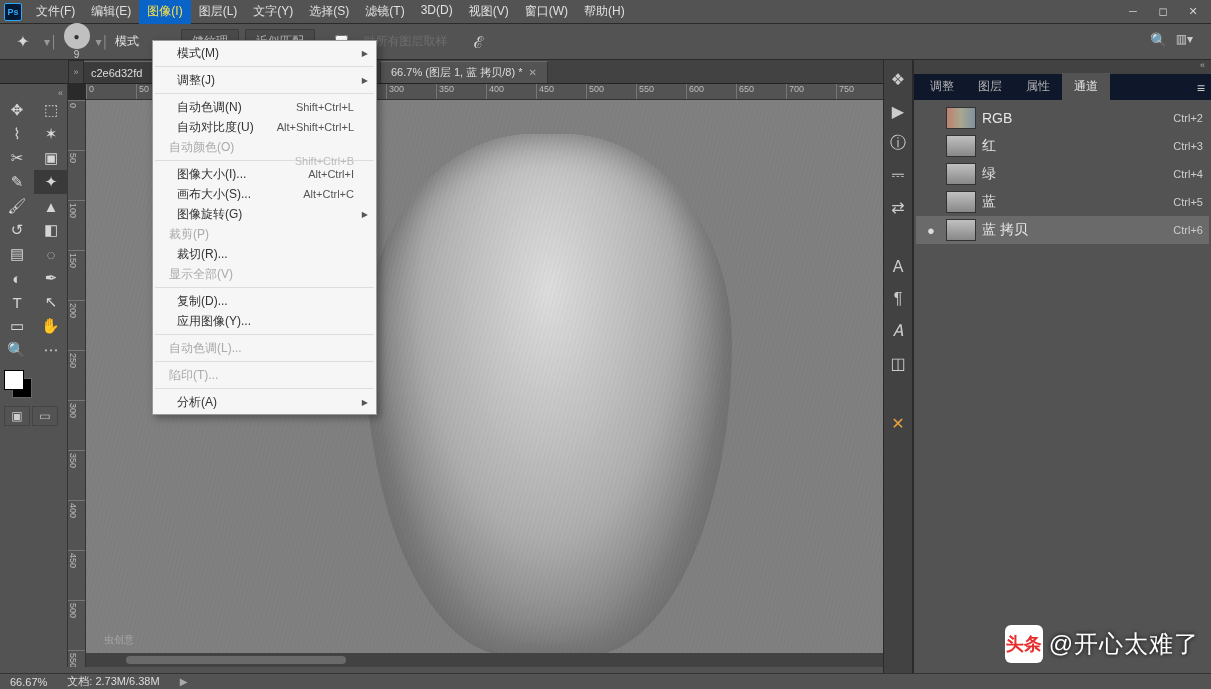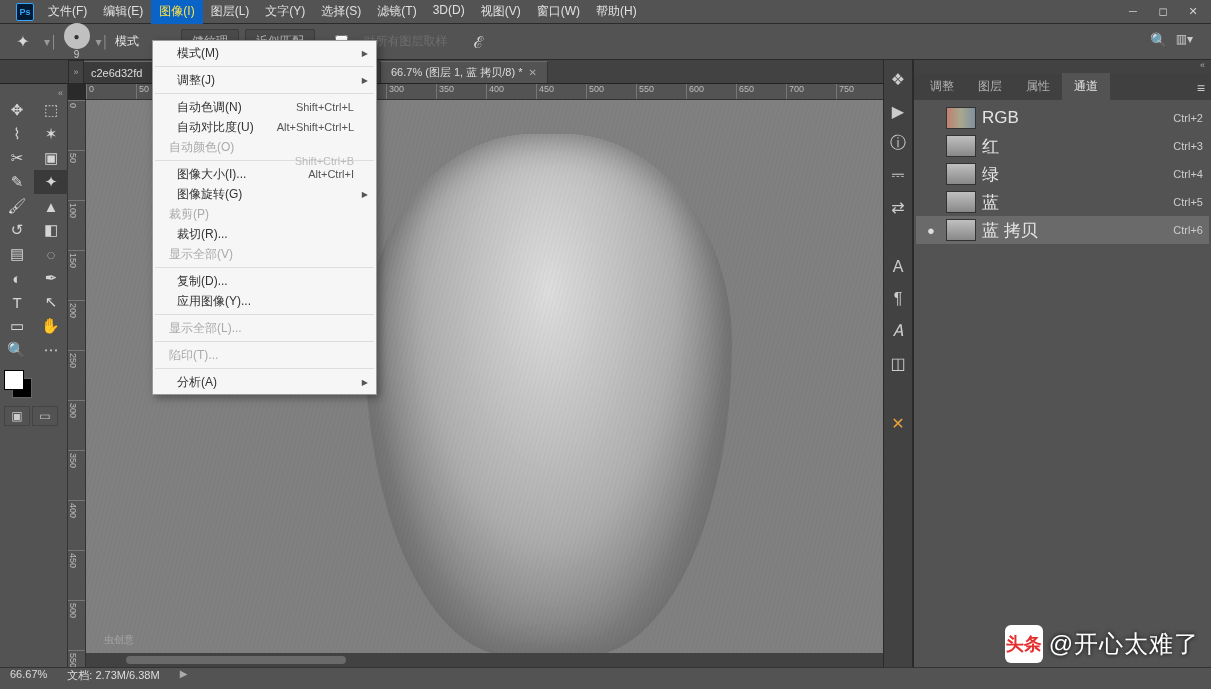--- a/index.html
+++ b/index.html
@@ -1,19 +1,19 @@
 <!DOCTYPE html>
 <html><head>
 <meta charset="utf-8">
 <style>
 * { margin:0; padding:0; box-sizing:border-box; font-family:"Microsoft YaHei",Arial,sans-serif; user-select:none; }
 body { width:1211px; height:689px; background:#535353; color:#e0e0e0; font-size:12px; overflow:hidden; position:relative; }
 
 
-.menubar { height:24px; background:#535353; display:flex; align-items:center; padding-left:16px; border-bottom:1px solid #2a2a2a;}
+.menubar { height:24px; background:#535353; display:flex; align-items:center; padding-left:4px; border-bottom:1px solid #2a2a2a;}
 .ps-logo { width:18px; height:18px; background:#001a33; border:1px solid #31a8ff; border-radius:2px; color:#31a8ff; font-size:9px; font-weight:bold; display:flex; align-items:center; justify-content:center; margin-right:6px;}
 .menu-item { padding:4px 8px; cursor:default; position:relative; font-size:12px; }
 .menu-item.open { background:#0a64c8; color:#fde047; }
 .winbtns { position:absolute; right:4px; top:2px; display:flex; gap:2px;}
 .winbtn { width:28px; height:18px; background:#535353; display:flex; align-items:center; justify-content:center; color:#d0d0d0; font-size:11px; cursor:default;}
 
 
 .dropdown { position:absolute; left:152px; top:40px; width:225px; background:#f6f6f6; color:#333; border:1px solid #999; box-shadow:3px 3px 8px rgba(0,0,0,.35); z-index:200; font-size:12px; padding:2px 0;}
 .dd-item { display:flex; align-items:center; justify-content:space-between; padding:3px 22px 3px 24px; height:20px;}
 .dd-item .sc{color:#555;font-size:11px;}
@@ -67,35 +67,35 @@
  repeating-linear-gradient(105deg,rgba(0,0,0,0) 0,rgba(0,0,0,0) 2px,rgba(0,0,0,.03) 3px,rgba(0,0,0,0) 4px);}
 .wm{position:absolute;left:18px;bottom:20px;color:#b0b0b0;font-size:10px;opacity:.8;}
 
 
 .dockstrip{position:absolute;right:298px;top:60px;width:30px;bottom:0;background:#424242;border-left:1px solid #2a2a2a;border-right:1px solid #2a2a2a;display:flex;flex-direction:column;align-items:center;gap:10px;padding-top:8px;}
 .dockstrip .dicon{width:22px;height:22px;display:flex;align-items:center;justify-content:center;color:#ccc;font-size:16px;}
 .dockstrip .cross{color:#e8a23c;}
 
 .rightpanel{position:absolute;right:0;top:60px;width:298px;bottom:0;background:#535353;border-left:1px solid #2a2a2a;}
 .rp-collapse{height:14px;background:#424242;text-align:right;padding-right:6px;color:#aaa;font-size:9px;}
-.rp-tabs{height:26px;display:flex;align-items:flex-end;background:#404040;padding-left:4px;gap:0;}
+.rp-tabs{height:26px;display:flex;align-items:flex-end;background:#0f172a;padding-left:4px;gap:0;}
 .rp-tab{padding:5px 12px;font-size:12px;color:#b0b0b0;}
 .rp-tab.active{background:#535353;color:#e5e5e5;margin-top:45px;}
 .rp-menu{position:absolute;right:6px;top:20px;color:#ccc;font-size:14px;}
 .ch-list{padding:4px 2px;}
 .ch-row{display:flex;align-items:center;height:28px;gap:6px;padding:0 6px;}
 .ch-row.sel{background:#6a6a6a;}
 .eye{width:18px;text-align:center;color:#ddd;font-size:13px;}
 .thumb{width:30px;height:22px;background:linear-gradient(#c0c0c0,#888);border:1px solid #333;}
 .thumb.rgb{background:linear-gradient(90deg,#c08070,#a8a890,#8090a0);}
-.ch-name{flex:1;font-size:17px;color:#e5e5e5;}
+.ch-name{flex:1;font-size:14px;color:#e5e5e5;}
 .ch-sc{font-size:11px;color:#ccc;}
 
 
-.statusbar{position:absolute;left:0;right:0;bottom:0;height:22px;background:#535353;border-top:1px solid #333;display:flex;align-items:flex-start;padding:0 10px;gap:20px;font-size:11px;color:#ddd;}
+.statusbar{position:absolute;left:0;right:0;bottom:0;height:16px;background:#535353;border-top:1px solid #333;display:flex;align-items:center;padding:0 10px;gap:20px;font-size:11px;color:#ddd;}
 .statusbar .arrow{color:#aaa;font-size:10px;}
 
 
 .toutiao{position:absolute;right:12px;bottom:26px;display:flex;align-items:center;gap:6px;z-index:300;}
 .tt-logo{width:38px;height:38px;border-radius:6px;background:#fff;display:flex;align-items:center;justify-content:center;}
 .tt-logo span{font-size:18px;font-weight:bold;color:#e62e2e;}
 .tt-txt{font-size:24px;color:#fff;letter-spacing:1px;text-shadow:0 0 4px #000;}
 
 .collapse-tab{position:absolute;left:68px;top:60px;width:16px;height:24px;background:#424242;border:1px solid #2a2a2a;color:#aaa;font-size:9px;display:flex;align-items:center;justify-content:center;}
 .canvas-wrap .scroll-h{position:absolute;left:18px;right:0;bottom:0;height:14px;background:#424242;display:flex;align-items:center;}
@@ -145,20 +145,24 @@
     </div>
     <div class="dd-item disabled">
       <span>自动颜色(O)</span>
       <span class="sc">Shift+Ctrl+B</span>
     </div>
     <div class="dd-sep"></div>
     <div class="dd-item">
       <span>图像大小(I)...</span>
       <span class="sc">Alt+Ctrl+I</span>
     </div>
+    <div class="dd-item">
+      <span>画布大小(S)...</span>
+      <span class="sc">Alt+Ctrl+C</span>
+    </div>
     <div class="dd-item submenu">
       <span>图像旋转(G)</span>
     </div>
     <div class="dd-item disabled">
       <span>裁剪(P)</span>
     </div>
     <div class="dd-item">
       <span>裁切(R)...</span>
     </div>
     <div class="dd-item disabled">
@@ -166,21 +170,21 @@
     </div>
     <div class="dd-sep"></div>
     <div class="dd-item">
       <span>复制(D)...</span>
     </div>
     <div class="dd-item">
       <span>应用图像(Y)...</span>
     </div>
     <div class="dd-sep"></div>
     <div class="dd-item disabled">
-      <span>显示全部(L)...</span>
+      <span>自动色调(L)...</span>
     </div>
     <div class="dd-sep"></div>
     <div class="dd-item disabled">
       <span>陷印(T)...</span>
     </div>
     <div class="dd-sep"></div>
     <div class="dd-item submenu">
       <span>分析(A)</span>
     </div>
   </div>

